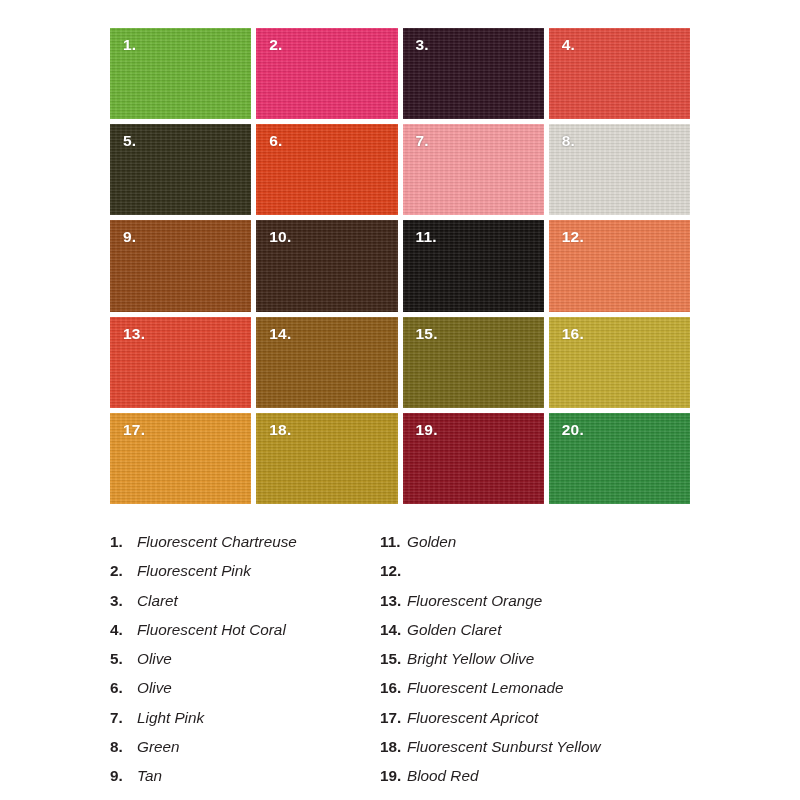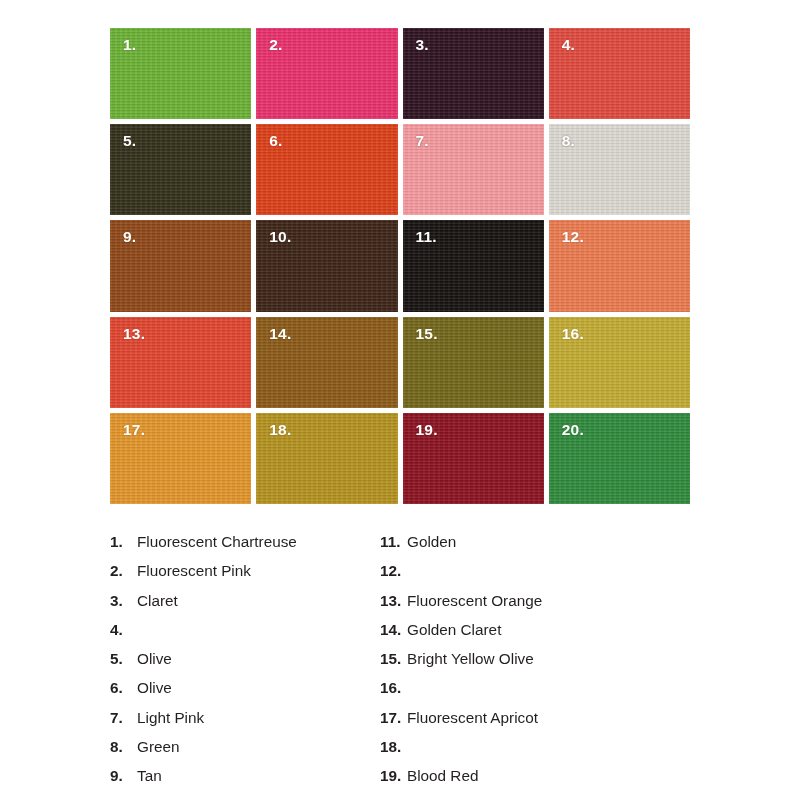--- a/index.html
+++ b/index.html
@@ -118,20 +118,21 @@
     min-width: 27px;
     text-align: left;
     color: #231f20;
     letter-spacing: 0px;
     flex-shrink: 0;
   }
   .legend-item .l-name {
     font-weight: normal;
     color: #231f20;
     white-space: nowrap;
+    font-style: italic;
   }
 </style>
 </head>
 <body>
 
 <div class="page">
 
   <div class="swatch-grid">
       <div class="swatch" style="background: rgb(107, 177, 53);">
         <div class="texture"></div>
@@ -244,20 +245,21 @@
         <div class="legend-item">
           <span class="l-num">2.</span>
           <span class="l-name">Fluorescent Pink</span>
         </div>
         <div class="legend-item">
           <span class="l-num">3.</span>
           <span class="l-name">Claret</span>
         </div>
         <div class="legend-item">
           <span class="l-num">4.</span>
+          <span class="l-name">Fluorescent Hot Coral</span>
         </div>
         <div class="legend-item">
           <span class="l-num">5.</span>
           <span class="l-name">Olive</span>
         </div>
         <div class="legend-item">
           <span class="l-num">6.</span>
           <span class="l-name">Olive</span>
         </div>
         <div class="legend-item">
@@ -292,27 +294,29 @@
         <div class="legend-item">
           <span class="l-num">14.</span>
           <span class="l-name">Golden Claret</span>
         </div>
         <div class="legend-item">
           <span class="l-num">15.</span>
           <span class="l-name">Bright Yellow Olive</span>
         </div>
         <div class="legend-item">
           <span class="l-num">16.</span>
+          <span class="l-name">Fluorescent Lemonade</span>
         </div>
         <div class="legend-item">
           <span class="l-num">17.</span>
           <span class="l-name">Fluorescent Apricot</span>
         </div>
         <div class="legend-item">
           <span class="l-num">18.</span>
+          <span class="l-name">Fluorescent Sunburst Yellow</span>
         </div>
         <div class="legend-item">
           <span class="l-num">19.</span>
           <span class="l-name">Blood Red</span>
         </div>
         <div class="legend-item">
           <span class="l-num">20.</span>
           <span class="l-name">Caddis Green</span>
         </div>
       </div>

